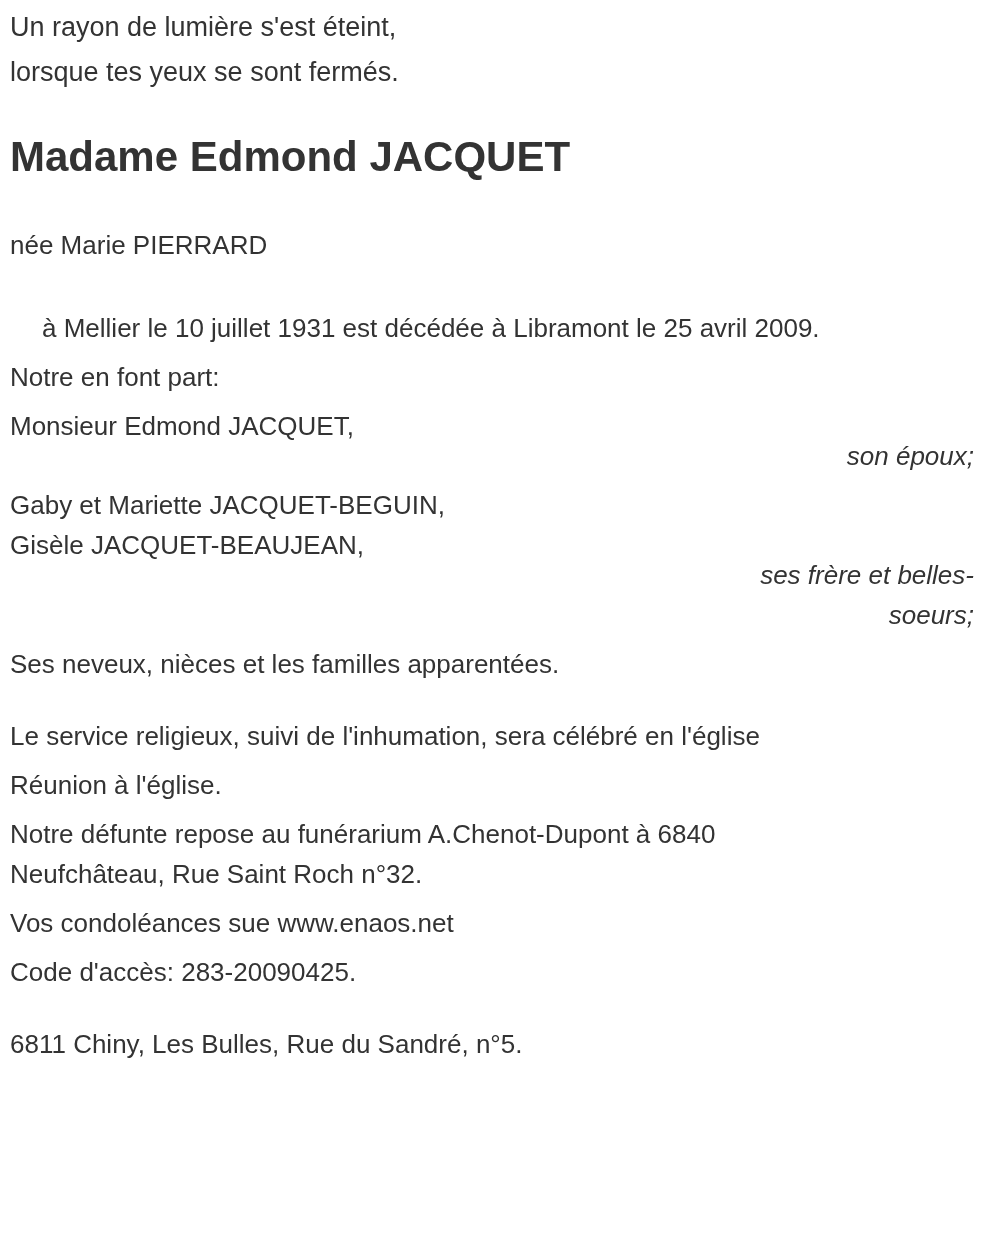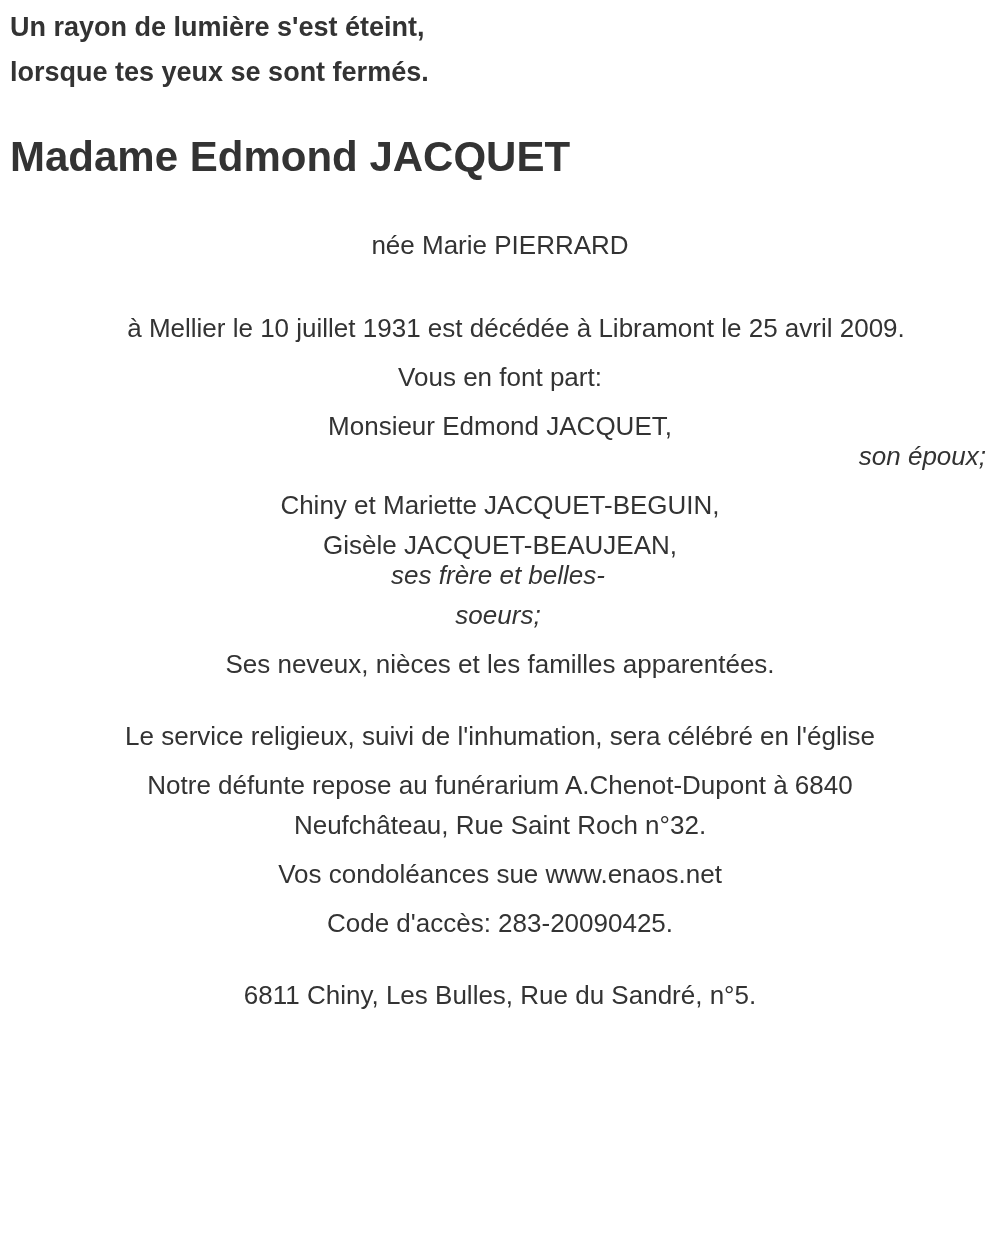--- a/index.html
+++ b/index.html
@@ -10,88 +10,88 @@
     overflow: hidden;
     background: var(--bg, #ffffff);
     color: var(--text, #333333);
     font-family: "Liberation Sans", "DejaVu Sans", sans-serif;
   }
   .page {
     padding: 10px 10px 0 10px;
     width: 1000px;
   }
   .epigraph {
-    font-weight: 700;
+    font-weight: 400;
     font-size: 27px;
     line-height: 27px;
     margin: 4px 0 18px 0;
   }
   .title {
     font-size: 42px;
     font-weight: 700;
     line-height: 44px;
     margin: 49px 0 8px 0;
   }
   .line {
     font-size: 26px;
     line-height: 40px;
     margin: 9px 0 0 0;
-    text-align: center;
   }
   .cont { margin-top: 0; }
   .maiden { margin-top: 46px; }
   .dates  { margin-top: 43px; margin-left: 32px; }
   .relation {
     font-style: italic;
     text-align: right;
     font-size: 26px;
     line-height: 40px;
-    margin: -10px 4px 0 0;
+    margin: -10px 16px 0 0;
   }
   .relation .cont { margin-top: 0; }
   .gap-top { margin-top: 32px; }
 </style>
 </head>
 <body>
 
 <main class="page">
 
   <header>
     <p class="epigraph">Un rayon de lumière s'est éteint,</p>
     <p class="epigraph">lorsque tes yeux se sont fermés.</p>
   </header>
 
   <h1 class="title">Madame Edmond JACQUET</h1>
 
   <p class="line maiden">née Marie PIERRARD</p>
 
   <p class="line dates">à Mellier le 10 juillet 1931 est décédée à Libramont le 25 avril 2009.</p>
 
-  <p class="line">Vous en font part:</p>
+  <p class="line">Notre en font part:</p>
 
   <section>
     <p class="line">Monsieur Edmond JACQUET,</p>
     <p class="relation">son époux;</p>
 
-    <p class="line">Chiny et Mariette JACQUET-BEGUIN,</p>
+    <p class="line">Gaby et Mariette JACQUET-BEGUIN,</p>
     <p class="line cont">Gisèle JACQUET-BEAUJEAN,</p>
 
     <div class="relation">
       <p class="line cont" style="margin:0">ses frère et belles-</p>
       <p class="line cont" style="margin:0">soeurs;</p>
     </div>
 
     <p class="line">Ses neveux, nièces et les familles apparentées.</p>
   </section>
 
   <section>
     <div>
       <p class="line gap-top">Le service religieux, suivi de l'inhumation, sera célébré en l'église</p>
     </div>
 
+    <p class="line">Réunion à l'église.</p>
 
     <div>
       <p class="line">Notre défunte repose au funérarium A.Chenot-Dupont à 6840</p>
       <p class="line cont">Neufchâteau, Rue Saint Roch n°32.</p>
     </div>
 
     <p class="line">Vos condoléances sue www.enaos.net</p>
     <p class="line">Code d'accès: 283-20090425.</p>
   </section>
 

